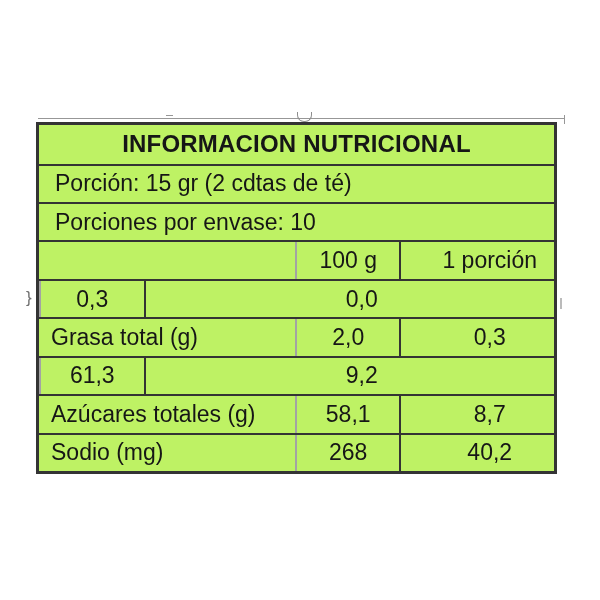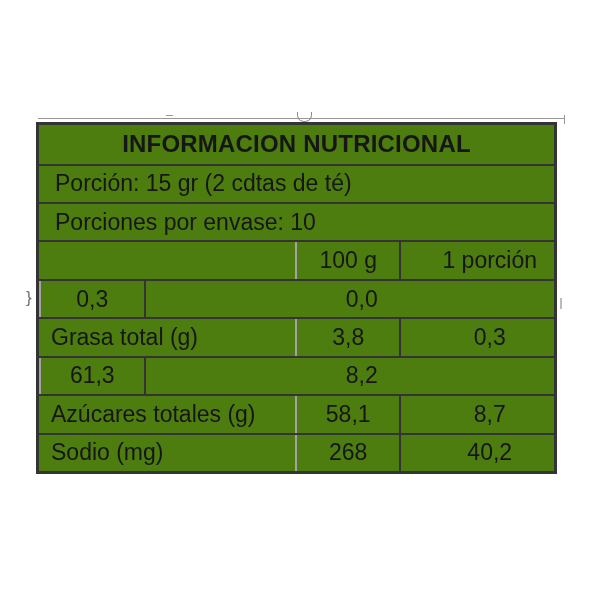--- a/index.html
+++ b/index.html
@@ -16,21 +16,21 @@
     position: absolute;
     left: 36px;
     top: 122px;
     width: 521px;
     height: 352px;
     border: 3px solid #343434;
     box-sizing: border-box;
     display: flex;
     flex-direction: column;
     color: #161616;
-    background: #4d7c0f;
+    background: #bef264;
   }
   .row {
     flex: 1;
     display: flex;
     border-top: 2px solid #343434;
     min-height: 0;
   }
   .row:first-child { border-top: none; }
   .row.title-row { flex: 1.06; }
   .cell {
@@ -107,27 +107,27 @@
   </div>
 
 
   <div class="row">
     <div class="cell c2">0,3</div>
     <div class="cell c3">0,0</div>
   </div>
 
   <div class="row">
     <div class="cell c1">Grasa total (g)</div>
-    <div class="cell c2">3,8</div>
+    <div class="cell c2">2,0</div>
     <div class="cell c3">0,3</div>
   </div>
 
   <div class="row">
     <div class="cell c2">61,3</div>
-    <div class="cell c3">8,2</div>
+    <div class="cell c3">9,2</div>
   </div>
 
   <div class="row">
     <div class="cell c1">Azúcares totales (g)</div>
     <div class="cell c2">58,1</div>
     <div class="cell c3">8,7</div>
   </div>
 
   <div class="row">
     <div class="cell c1">Sodio (mg)</div>

